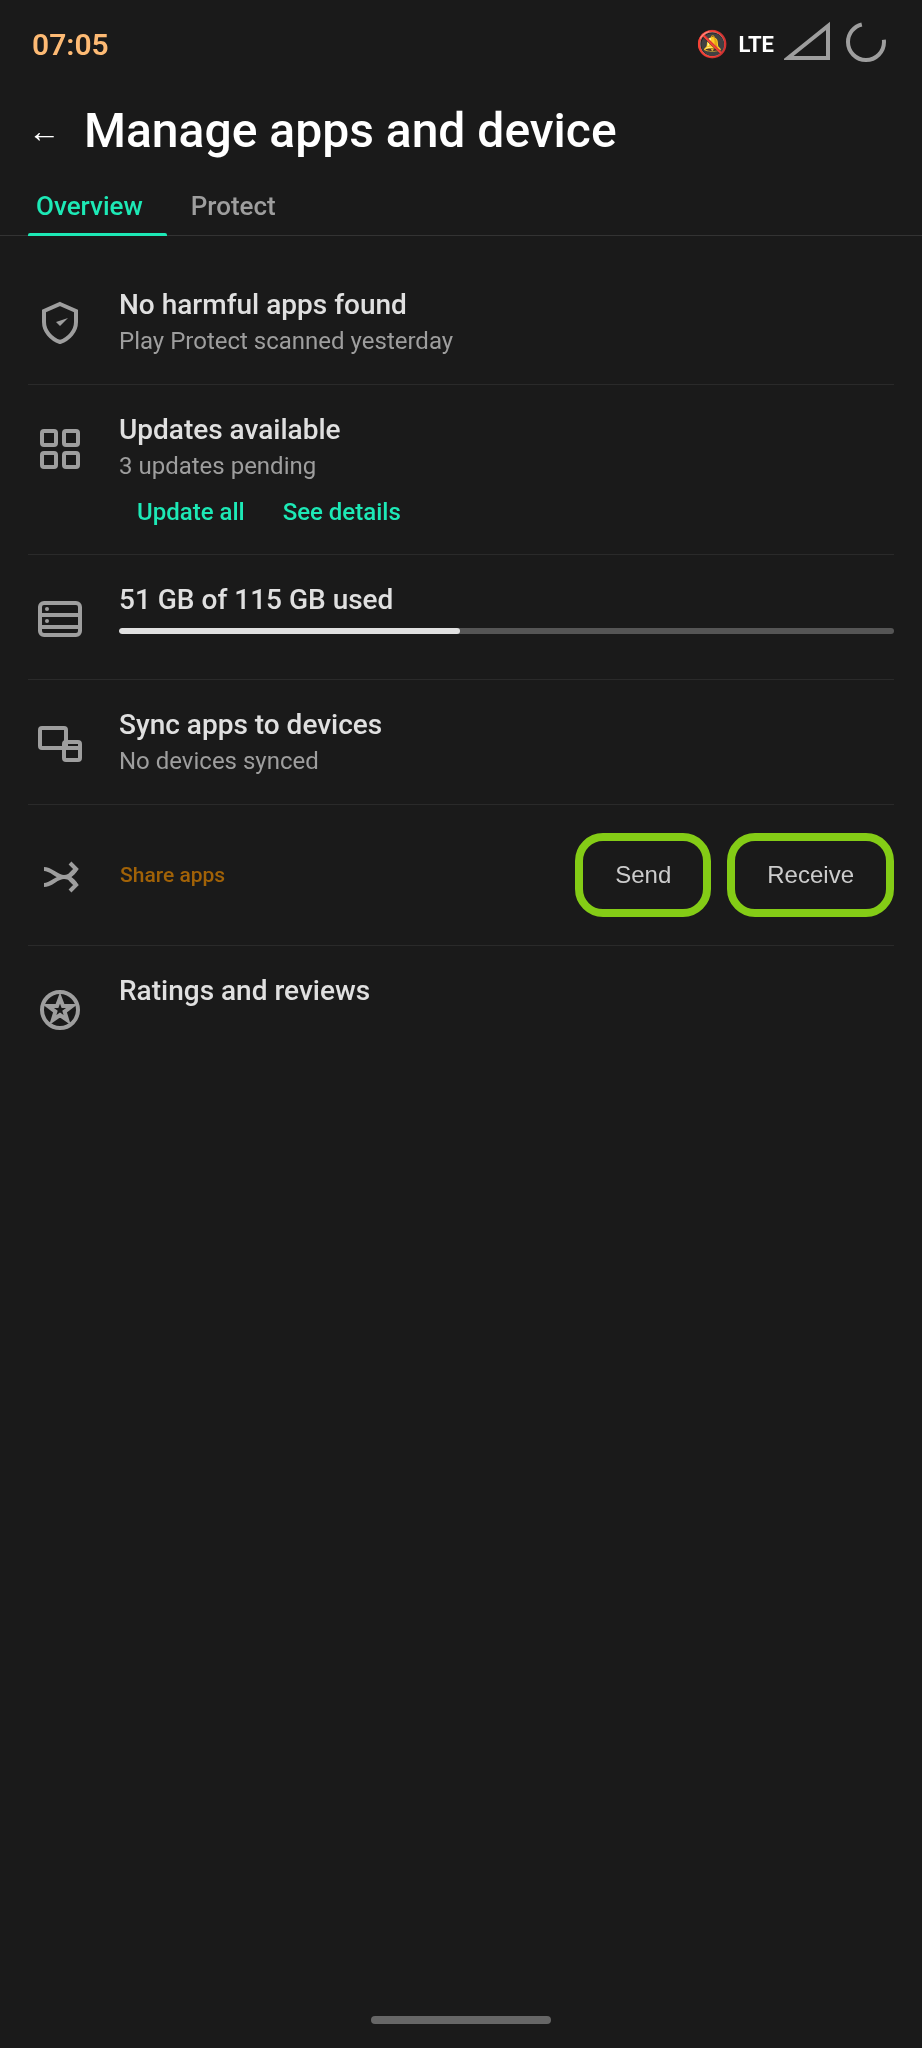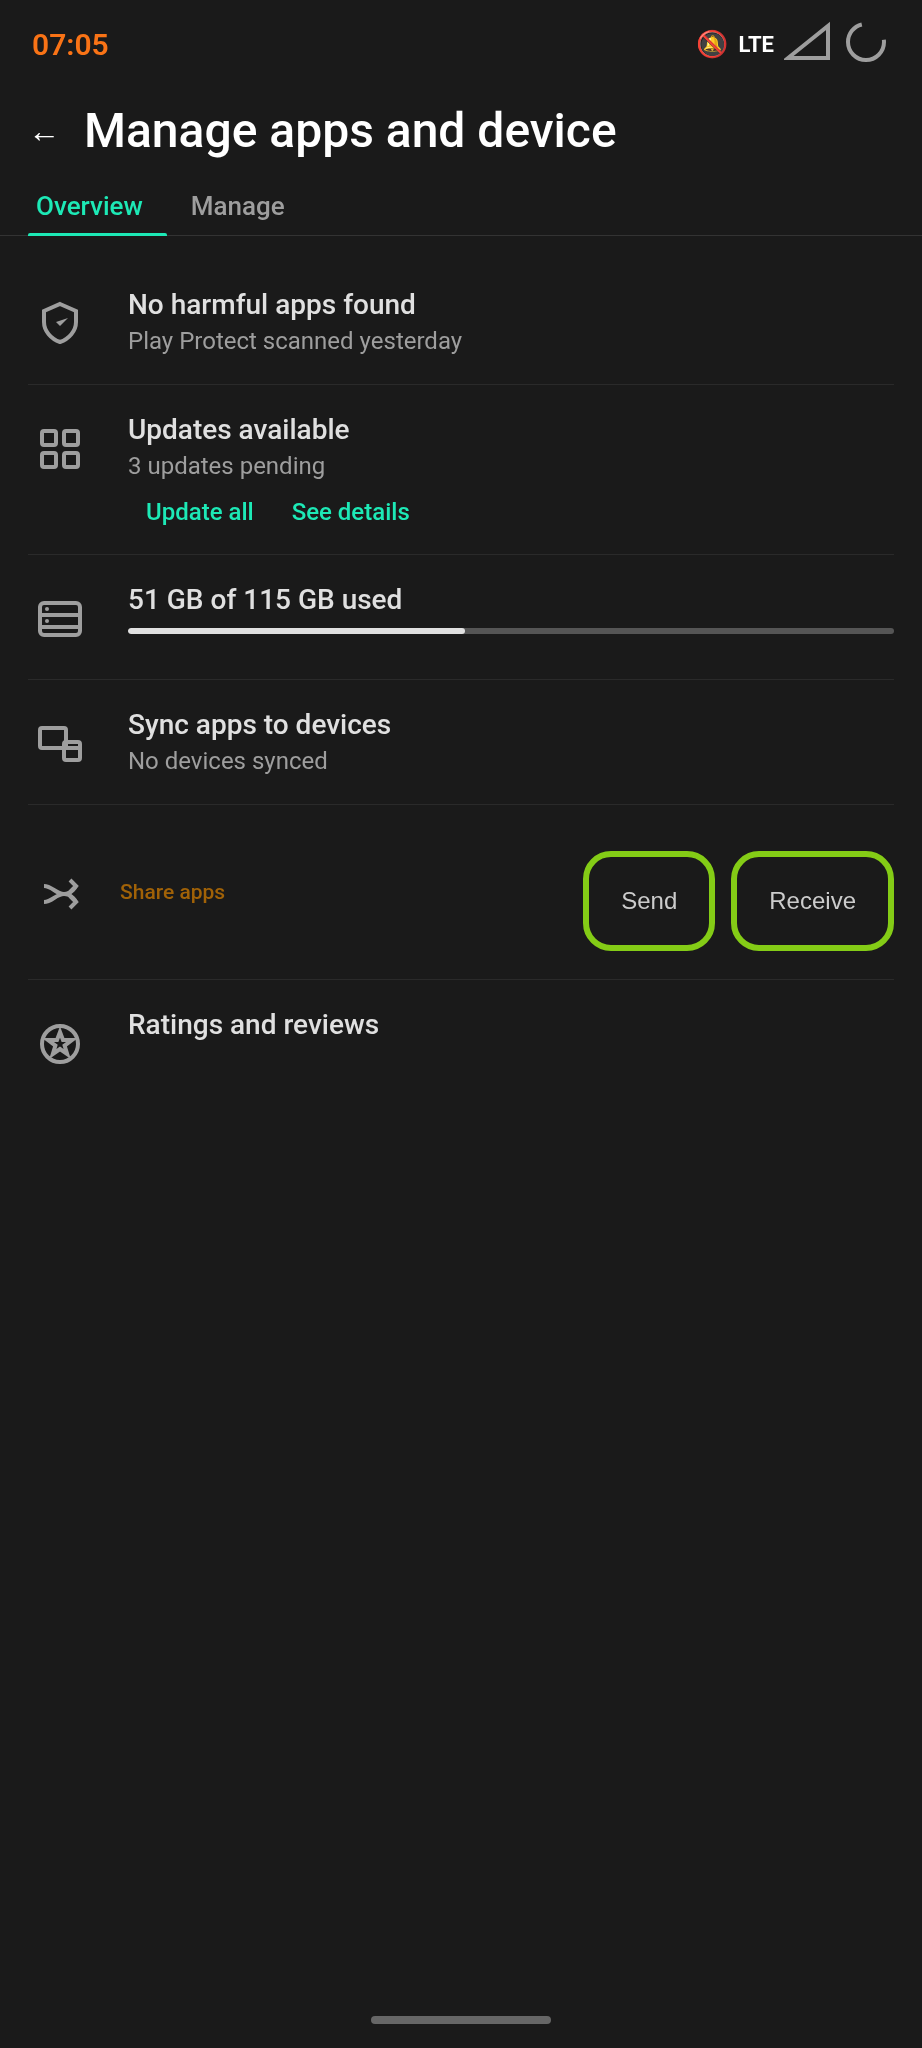--- a/index.html
+++ b/index.html
@@ -19,21 +19,21 @@
       display: flex;
       justify-content: space-between;
       align-items: center;
       padding: 18px 32px 12px 32px;
       background-color: #1a1a1a;
     }
 
     .status-time {
       font-size: 30px;
       font-weight: 600;
-      color: #f97316;
+      color: #fdba74;
     }
 
     .status-icons {
       display: flex;
       align-items: center;
       gap: 10px;
     }
 
     .lte-text {
       font-size: 22px;
@@ -101,21 +101,21 @@
     
     .content {
       padding: 24px 28px;
     }
 
     
     .list-item {
       display: flex;
       align-items: flex-start;
       padding: 28px 0;
-      gap: 36px;
+      gap: 27px;
     }
 
     .list-item-icon {
       width: 64px;
       height: 64px;
       flex-shrink: 0;
       display: flex;
       align-items: center;
       justify-content: center;
       margin-top: 4px;
@@ -181,28 +181,27 @@
       color: #a16207;
     }
 
     .share-apps-buttons {
       display: flex;
       gap: 16px;
       margin-left: auto;
     }
 
     .outline-button {
-      padding: 30px 32px;
-      border: 6px solid #84cc16;
+      padding: 20px 32px;
+      border: 8px solid #84cc16;
       border-radius: 28px;
       background: transparent;
       color: #cccccc;
       font-size: 24px;
       cursor: pointer;
-      margin-top: 18px;
     }
 
     
     svg {
       width: 48px;
       height: 48px;
       fill: none;
       stroke: #9e9e9e;
       stroke-width: 2;
     }
@@ -258,21 +257,21 @@
   </div>
 </div>
 
 <div class="header">
   <span class="back-arrow">←</span>
   <span class="header-title">Manage apps and device</span>
 </div>
 
 <div class="tabs">
   <div class="tab active">Overview</div>
-  <div class="tab inactive">Manage</div>
+  <div class="tab inactive">Protect</div>
 </div>
 
 <div class="content">
 
   <div class="list-item">
     <div class="list-item-icon">
       <svg viewBox="0 0 24 24" width="52" height="52" fill="none" stroke="#9e9e9e" stroke-width="1.8">
         <path d="M12 2 L20 5.5 L20 11 C20 15.5 16.5 19.5 12 21 C7.5 19.5 4 15.5 4 11 L4 5.5 Z"></path>
         <polygon points="10,11 12,13 16,9" fill="#9e9e9e" stroke="none"></polygon>
       </svg>

